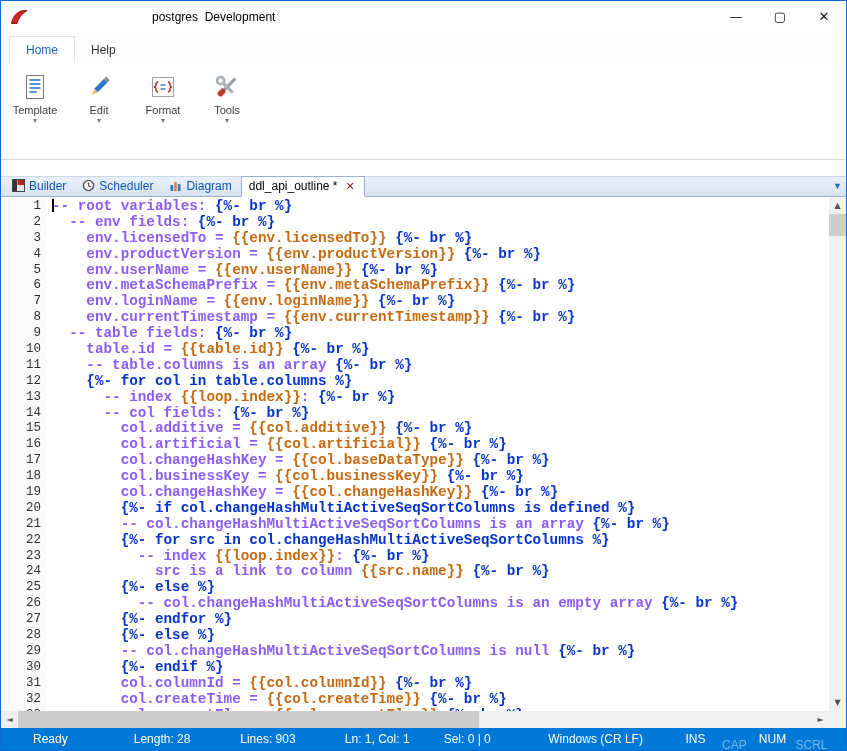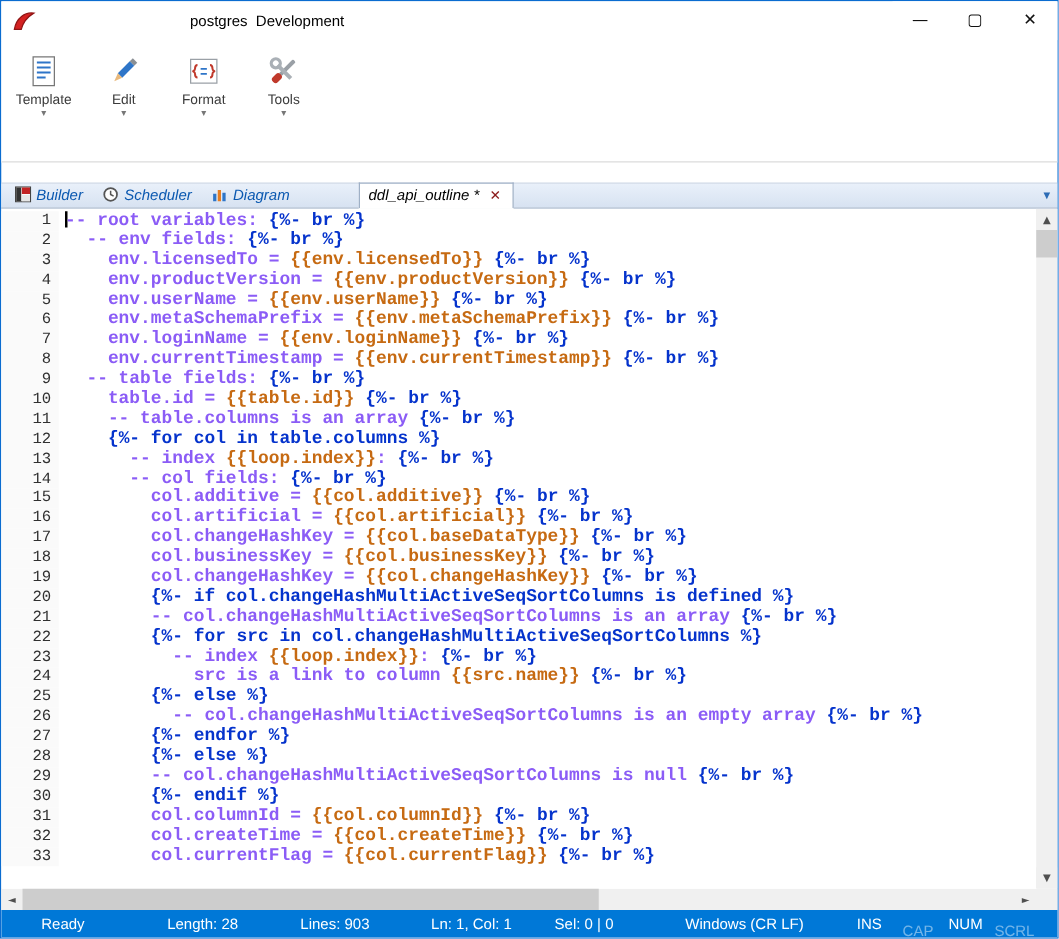--- a/index.html
+++ b/index.html
@@ -23,24 +23,24 @@
   .rtab{font-size:12px;padding:6px 16px;color:#333;}
   .rtab.active{color:#1d5fae;background:#fff;border:1px solid #e2e2e2;border-bottom:none;}
   
   .ribbon{height:97px;flex:0 0 97px;background:#fff;border-bottom:1px solid #dcdcdc;display:flex;align-items:flex-start;padding:6px 0 0 10px;gap:16px;}
   .rbtn{width:48px;display:flex;flex-direction:column;align-items:center;gap:2px;padding:3px 0;}
   .rbtn .ricon{width:30px;height:30px;display:block;}
   .rbtn .rlbl{font-size:11px;color:#3b3b3b;}
   .rbtn .rcaret{font-size:8px;color:#777;line-height:6px;}
   
   .doctabs{height:21px;flex:0 0 21px;margin-top:16px;background:linear-gradient(#e9f0fa,#d7e2f1);
-    border-top:1px solid #cdd8e6;border-bottom:1px solid #9fb0c6;display:flex;align-items:flex-end;padding-left:4px;position:relative;font-style:italic;}
+    border-top:1px solid #cdd8e6;border-bottom:1px solid #9fb0c6;display:flex;align-items:flex-end;padding-left:4px;position:relative;}
   .dtab{display:flex;align-items:center;gap:4px;padding:2px 9px 3px 7px;font-size:12px;color:#0a58b0;height:20px;}
   .dtab .dicon{display:inline-flex;}
-  .dtab.active{background:#fff;color:#000;border:1px solid #9fb0c6;border-bottom:1px solid #fff;margin-bottom:-1px;height:21px;margin-left:46px;}
+  .dtab.active{background:#fff;color:#000;border:1px solid #9fb0c6;border-bottom:1px solid #fff;margin-bottom:-1px;height:21px;}
   .tclose{color:#8b1a1a;font-weight:bold;font-size:11px;margin-left:4px;font-family:"DejaVu Sans",sans-serif;}
   .tab-dd{position:absolute;right:4px;top:4px;font-size:9px;color:#2c6cb5;}
   
   .editor{flex:1 1 auto;display:flex;background:#fff;overflow:hidden;position:relative;}
   .code-scroll{flex:1 1 auto;overflow:hidden;padding-top:2px;}
   .cl{height:15.9px;line-height:15.9px;white-space:pre;display:flex;}
   .ln{flex:0 0 46px;width:46px;text-align:right;padding-right:6px;
       font-family:"Liberation Mono","DejaVu Sans Mono",monospace;font-size:12.5px;color:#303030;background:#fafafa;}
   .ct{font-family:"Liberation Mono","DejaVu Sans Mono",monospace;font-size:14.3px;font-weight:bold;white-space:pre;margin-left:5px;}
   .seg-p{color:#8b5cf6;}
@@ -83,20 +83,24 @@
       </svg>
     </span>
     <span class="wtitle">postgres  Development</span>
     <span class="wbtns">
       <button class="wb">—</button>
       <button class="wb">▢</button>
       <button class="wb">✕</button>
     </span>
   </div>
 
+  <div class="rtabs">
+    <div class="rtab active">Home</div>
+    <div class="rtab">Help</div>
+  </div>
 
   <div class="ribbon">
     <div class="rbtn">
       <span class="ricon">
         <svg width="30" height="30" viewBox="0 0 30 30">
           <rect x="6.5" y="3.5" width="17" height="23" fill="#fff" stroke="#777"></rect>
           <line x1="9.5" y1="8" x2="20.5" y2="8" stroke="#2e75c8" stroke-width="1.6"></line>
           <line x1="9.5" y1="12" x2="20.5" y2="12" stroke="#2e75c8" stroke-width="1.6"></line>
           <line x1="9.5" y1="16" x2="20.5" y2="16" stroke="#2e75c8" stroke-width="1.6"></line>
           <line x1="9.5" y1="20" x2="16.5" y2="20" stroke="#2e75c8" stroke-width="1.6"></line>

